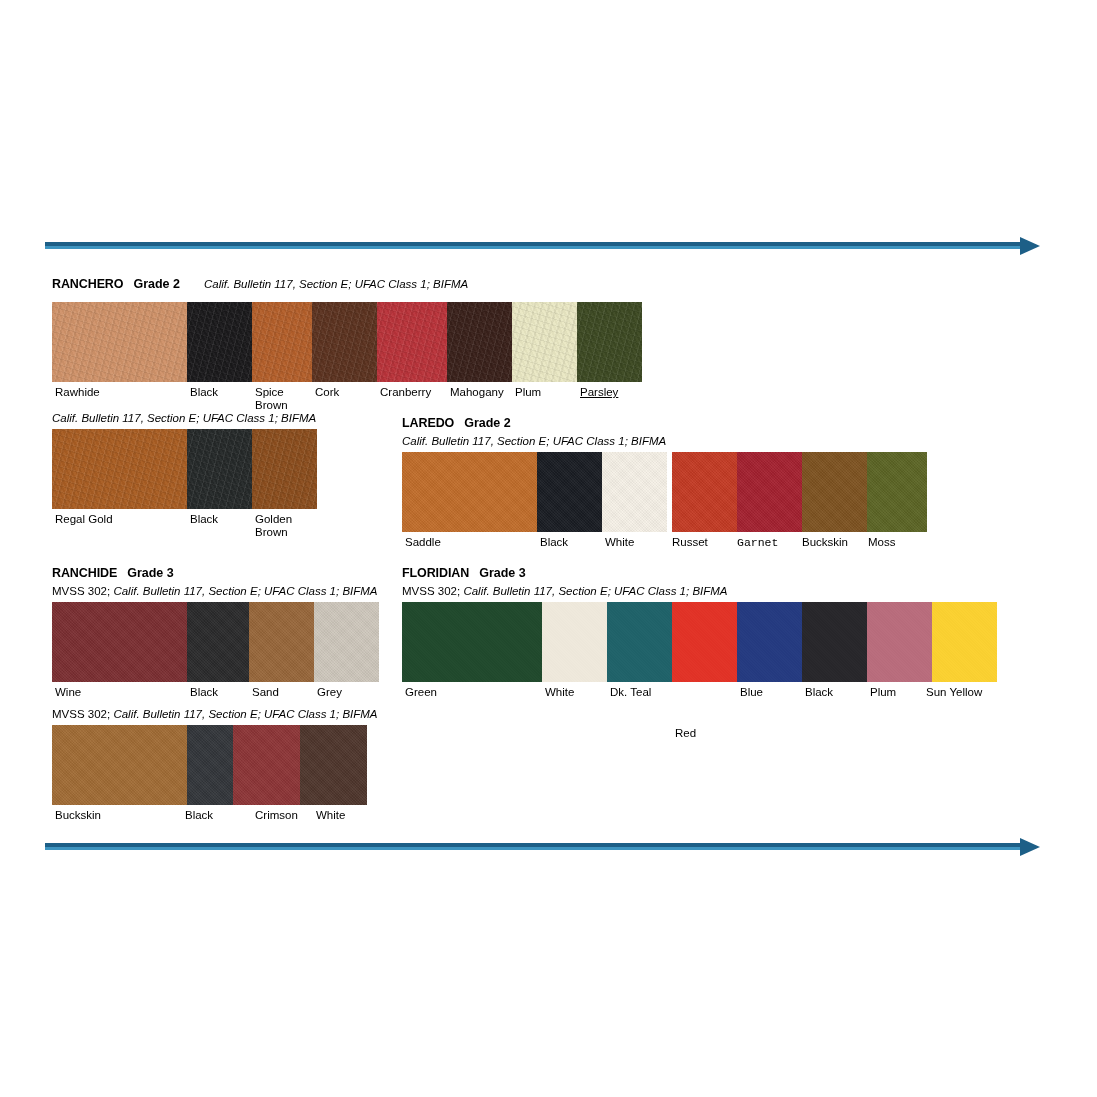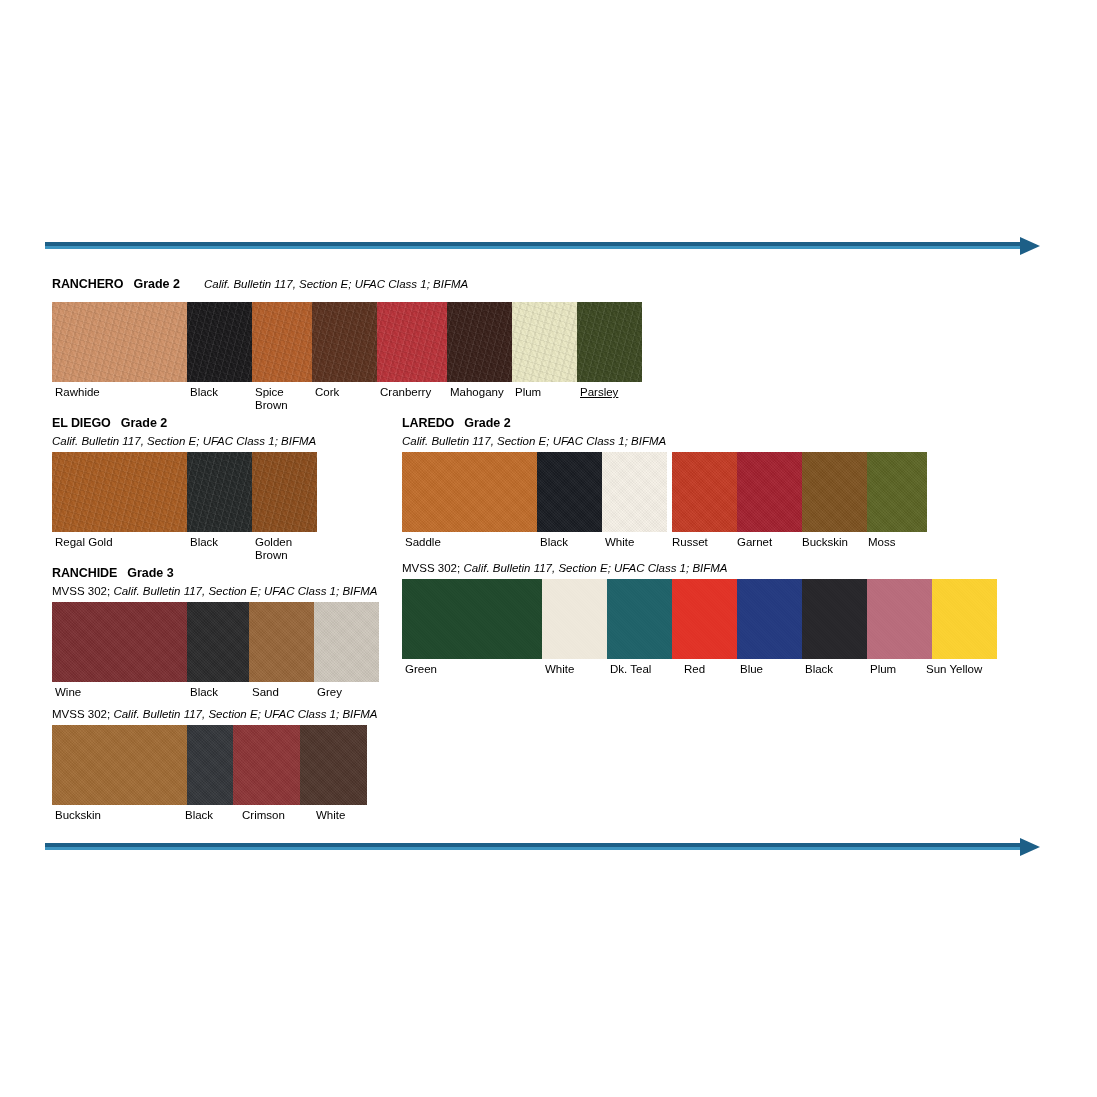--- a/index.html
+++ b/index.html
@@ -169,23 +169,20 @@
 Brown</div>
       <div class="label" style="left:263px;">Cork</div>
       <div class="label" style="left:328px;">Cranberry</div>
       <div class="label" style="left:398px;">Mahogany</div>
       <div class="label" style="left:463px;">Plum</div>
       <div class="label" style="left:528px;text-decoration:underline;">Parsley</div>
     </div>
   </div>
 
   <div class="section" id="sec-el-diego" style="left:52px; top:411px; width:330px;">
-    <div class="sec-head">
-      <span class="sec-title">EL DIEGO</span><span class="sec-grade">Grade 2</span>
-    </div>
     <div class="sec-spec">Calif. Bulletin 117, Section E; UFAC Class 1; BIFMA</div>
     <div class="swatch-strip" style="margin-top:4px; width:265px;">
       <div class="swatch grain" style="left: 0px; width: 135px; background: rgb(168, 93, 35);"></div>
       <div class="swatch grain" style="left: 135px; width: 65px; background: rgb(38, 42, 42);"></div>
       <div class="swatch grain" style="left: 200px; width: 65px; background: rgb(139, 78, 30);"></div>
     </div>
     <div class="labels" style="margin-top:4px;">
       <div class="label" style="left:3px;">Regal Gold</div>
       <div class="label" style="left:138px;">Black</div>
       <div class="label" style="left:203px;">Golden
@@ -205,21 +202,21 @@
       <div class="swatch grain-fine" style="left: 270px; width: 65px; background: rgb(195, 58, 35);"></div>
       <div class="swatch grain-fine" style="left: 335px; width: 65px; background: rgb(163, 32, 47);"></div>
       <div class="swatch grain-fine" style="left: 400px; width: 65px; background: rgb(125, 82, 32);"></div>
       <div class="swatch grain-fine" style="left: 465px; width: 60px; background: rgb(91, 100, 36);"></div>
     </div>
     <div class="labels" style="margin-top:4px;">
       <div class="label" style="left:3px;">Saddle</div>
       <div class="label" style="left:138px;">Black</div>
       <div class="label" style="left:203px;">White</div>
       <div class="label" style="left:270px;">Russet</div>
-      <div class="label" style="left:335px;">Garnet</div>
+      <div class="label" style="left:335px;font-family:Liberation Mono, monospace;">Garnet</div>
       <div class="label" style="left:400px;">Buckskin</div>
       <div class="label" style="left:466px;">Moss</div>
     </div>
   </div>
 
   <div class="section" id="sec-ranchide" style="left:52px; top:561px; width:335px;">
     <div class="sec-head">
       <span class="sec-title">RANCHIDE</span><span class="sec-grade">Grade 3</span>
     </div>
     <div class="sec-spec"><span class="spec-roman">MVSS 302; </span><span>Calif. Bulletin 117, Section E; UFAC Class 1; BIFMA</span></div>
@@ -231,55 +228,58 @@
     </div>
     <div class="labels" style="margin-top:4px;">
       <div class="label" style="left:3px;">Wine</div>
       <div class="label" style="left:138px;">Black</div>
       <div class="label" style="left:200px;">Sand</div>
       <div class="label" style="left:265px;">Grey</div>
     </div>
   </div>
 
   <div class="section" id="sec-floridian" style="left:402px; top:561px; width:600px;">
+    <div class="sec-head">
+      <span class="sec-title">FLORIDIAN</span><span class="sec-grade">Grade 3</span>
+    </div>
     <div class="sec-spec"><span class="spec-roman">MVSS 302; </span><span>Calif. Bulletin 117, Section E; UFAC Class 1; BIFMA</span></div>
     <div class="swatch-strip" style="margin-top:4px; width:595px;">
       <div class="swatch grain-flat" style="left: 0px; width: 140px; background: rgb(32, 73, 44);"></div>
       <div class="swatch grain-flat" style="left: 140px; width: 65px; background: rgb(239, 233, 220);"></div>
       <div class="swatch grain-flat" style="left: 205px; width: 65px; background: rgb(31, 98, 105);"></div>
       <div class="swatch grain-flat" style="left: 270px; width: 65px; background: rgb(226, 50, 38);"></div>
       <div class="swatch grain-flat" style="left: 335px; width: 65px; background: rgb(36, 58, 128);"></div>
       <div class="swatch grain-flat" style="left: 400px; width: 65px; background: rgb(39, 38, 42);"></div>
       <div class="swatch grain-flat" style="left: 465px; width: 65px; background: rgb(185, 108, 124);"></div>
       <div class="swatch grain-flat" style="left: 530px; width: 65px; background: rgb(251, 209, 48);"></div>
     </div>
     <div class="labels" style="margin-top:4px;">
       <div class="label" style="left:3px;">Green</div>
       <div class="label" style="left:143px;">White</div>
       <div class="label" style="left:208px;">Dk. Teal</div>
-      <div class="label" style="left:282px;">Red</div>
+      <div class="label" style="left:273px;margin-top:41px;">Red</div>
       <div class="label" style="left:338px;">Blue</div>
       <div class="label" style="left:403px;">Black</div>
       <div class="label" style="left:468px;">Plum</div>
       <div class="label" style="left:524px;">Sun Yellow</div>
     </div>
   </div>
 
   <div class="section" id="sec-el-dorado" style="left:52px; top:707px; width:390px;">
     <div class="sec-spec"><span class="spec-roman">MVSS 302; </span><span>Calif. Bulletin 117, Section E; UFAC Class 1; BIFMA</span></div>
     <div class="swatch-strip" style="margin-top:4px; width:315px;">
       <div class="swatch grain-fine" style="left: 0px; width: 135px; background: rgb(160, 107, 52);"></div>
       <div class="swatch grain-fine" style="left: 135px; width: 46px; background: rgb(50, 53, 58);"></div>
       <div class="swatch grain-fine" style="left: 181px; width: 67px; background: rgb(140, 52, 54);"></div>
       <div class="swatch grain-fine" style="left: 248px; width: 67px; background: rgb(78, 53, 44);"></div>
     </div>
     <div class="labels" style="margin-top:4px;">
       <div class="label" style="left:3px;">Buckskin</div>
       <div class="label" style="left:133px;">Black</div>
-      <div class="label" style="left:190px;">Crimson</div>
+      <div class="label" style="left:203px;">Crimson</div>
       <div class="label" style="left:264px;">White</div>
     </div>
   </div>
 
   <div class="arrow-rule" id="rule-bottom" style="left:45px; top:843px; width:995px;">
     <div class="bar" style="width: 975px; background: rgb(29, 95, 135);"></div>
     <div class="bar2" style="width: 975px; background: rgb(61, 148, 192);"></div>
     <div class="head" style="left: 975px; border-left-color: rgb(29, 95, 135);"></div>
   </div>
 

